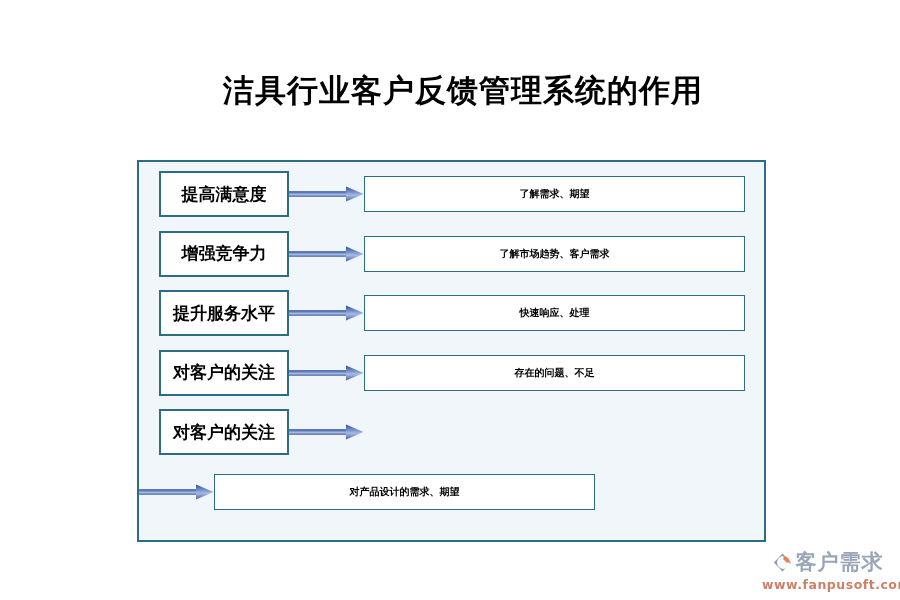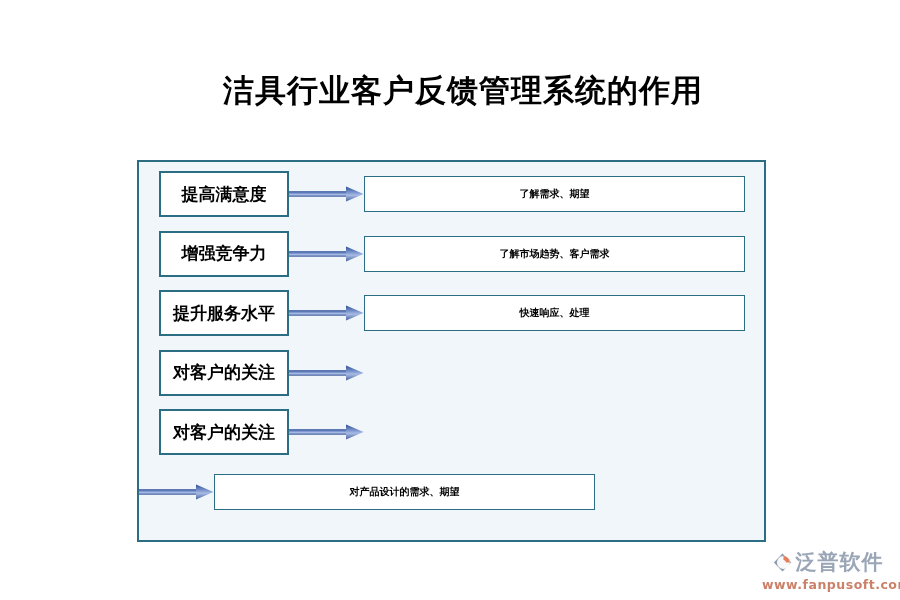--- a/index.html
+++ b/index.html
@@ -173,20 +173,23 @@
     </div>
 
     <div class="row">
       <div class="lbox">
         <span>对客户的关注</span>
       </div>
       <svg class="arrow" viewBox="0 0 75 16" preserveAspectRatio="none">
         <rect x="0" y="5.2" width="59" height="5.6" fill="url(#arrowGrad)"></rect>
         <polygon points="57,0.5 74.5,8 57,15.5" fill="url(#arrowGrad)"></polygon>
       </svg>
+      <div class="rbox">
+        <span>存在的问题、不足</span>
+      </div>
     </div>
 
     <div class="row">
       <div class="lbox">
         <span>对客户的关注</span>
       </div>
       <svg class="arrow" viewBox="0 0 75 16" preserveAspectRatio="none">
         <rect x="0" y="5.2" width="59" height="5.6" fill="url(#arrowGrad)"></rect>
         <polygon points="57,0.5 74.5,8 57,15.5" fill="url(#arrowGrad)"></polygon>
       </svg>
@@ -204,18 +207,18 @@
 
   </div>
 
   <div class="footer">
     <div class="brandline">
       <svg width="23" height="23" viewBox="0 0 24 24">
         <path d="M3 12 L12 2.5 L21 12 L12 21.5 Z" fill="#8e9aae"></path>
         <circle cx="13" cy="12" r="6.8" fill="#f7f9fb"></circle>
         <path d="M13 5.2 a6.8 6.8 0 0 1 6.8 6.8 l-4.2 0 a2.7 2.7 0 0 0-2.6-2.6 z" fill="#e4805a"></path>
       </svg>
-      <span class="brand">泛普软件</span>
+      <span class="brand">客户需求</span>
     </div>
     <div class="url">www.fanpusoft.com</div>
   </div>
 
 </div>
 
 </body></html>

